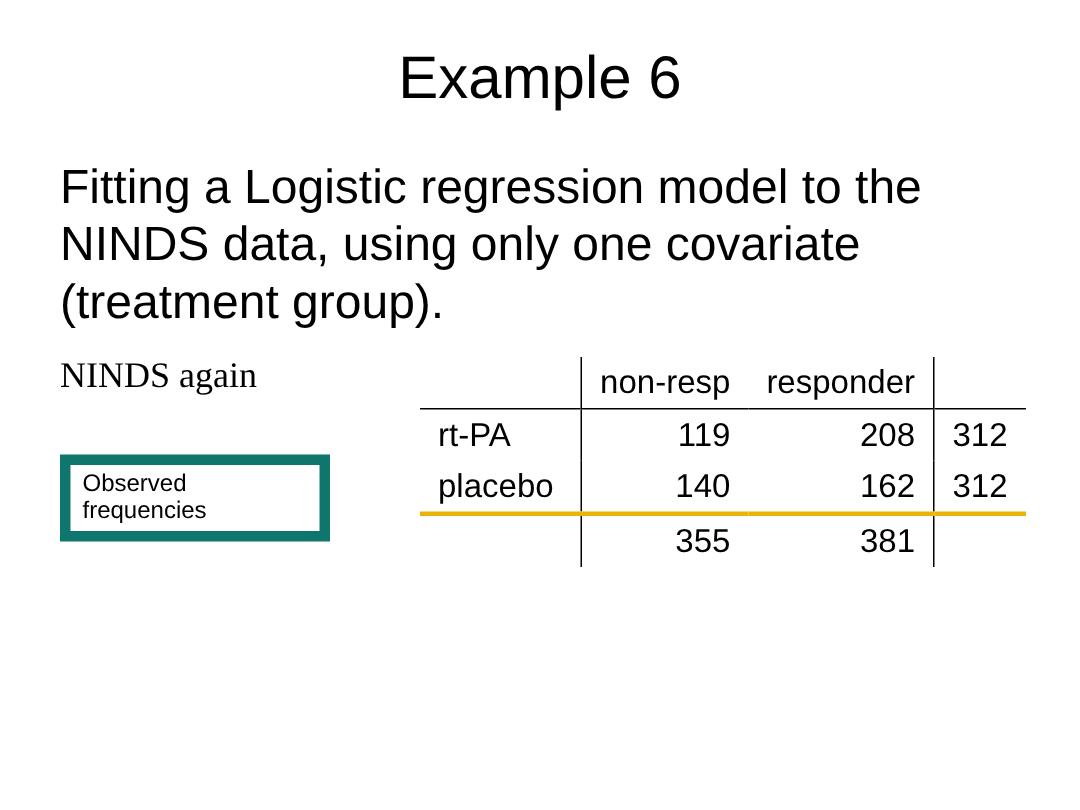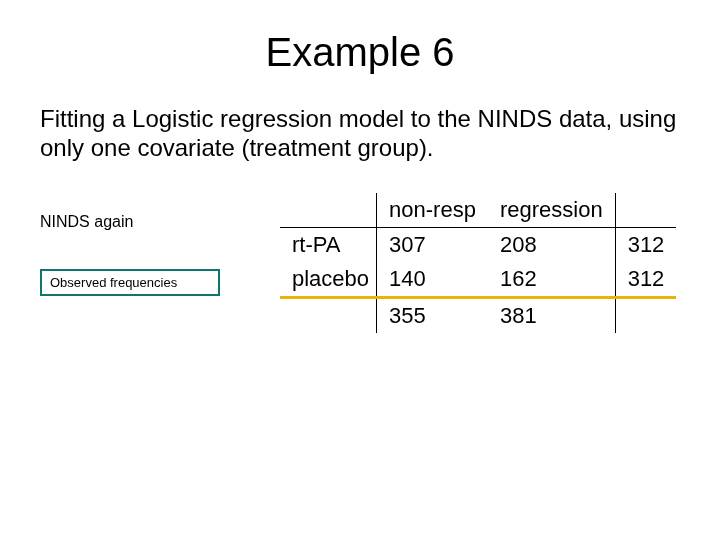--- a/index.html
+++ b/index.html
@@ -18,62 +18,63 @@
     padding: 20px 40px 20px 40px;
     position: relative;
   }
   .title {
     font-size: 40px;
     text-align: center;
     margin: 10px 0 30px 0;
     font-weight: normal;
   }
   .body-text {
-    font-size: 24px;
+    font-size: 32px;
     line-height: 1.2;
-    margin-bottom: 30px;
+    margin-bottom: 18px;
   }
   .mid-row {
     display: flex;
     align-items: flex-start;
   }
   .left-col {
     width: 240px;
     flex: 0 0 240px;
   }
   .ninds-again {
-    font-size: 16px;
-    margin-top: 20px;
+    font-size: 24px;
+    margin-top: 0;
     margin-bottom: 38px;
+    font-family: Liberation Serif, serif;
   }
   .obs-box {
-    border: 2px solid #0f766e;
-    font-size: 13px;
+    border: 7px solid #0f766e;
+    font-size: 16px;
     padding: 4px 8px;
     width: 180px;
     box-sizing: border-box;
   }
   .table-wrap {
     font-size: 22px;
   }
   table {
     border-collapse: collapse;
   }
   td, th {
     padding: 4px 12px;
     text-align: left;
     font-weight: normal;
     white-space: nowrap;
   }
   td.num, th.num {
-    text-align: left;
+    text-align: right;
   }
   .rowlab {
     text-align: left;
-    padding-right: 7px;
+    padding-right: 18px;
   }
   .top-border { border-top: 1px solid #000; }
   .bottom-border { border-bottom: 3px solid #eab308; }
   .col-left-border { border-left: 1px solid #000; }
   .col-right-border { border-right: 1px solid #000; }
 </style>
 </head>
 <body>
 <div class="slide">
 
@@ -86,26 +87,26 @@
       <div class="ninds-again">NINDS again</div>
       <div class="obs-box">Observed frequencies</div>
     </div>
 
     <div class="table-wrap">
       <table>
         <tbody>
             <tr>
           <th class="rowlab"></th>
           <th class="num col-left-border">non-resp</th>
-          <th class="num col-right-border">regression</th>
+          <th class="num col-right-border">responder</th>
           <th class="num"></th>
         </tr>
         <tr>
           <td class="rowlab top-border">rt-PA</td>
-          <td class="num top-border col-left-border">307</td>
+          <td class="num top-border col-left-border">119</td>
           <td class="num top-border col-right-border">208</td>
           <td class="num top-border">312</td>
         </tr>
         <tr>
           <td class="rowlab bottom-border">placebo</td>
           <td class="num bottom-border col-left-border">140</td>
           <td class="num bottom-border col-right-border">162</td>
           <td class="num bottom-border">312</td>
         </tr>
         <tr>

